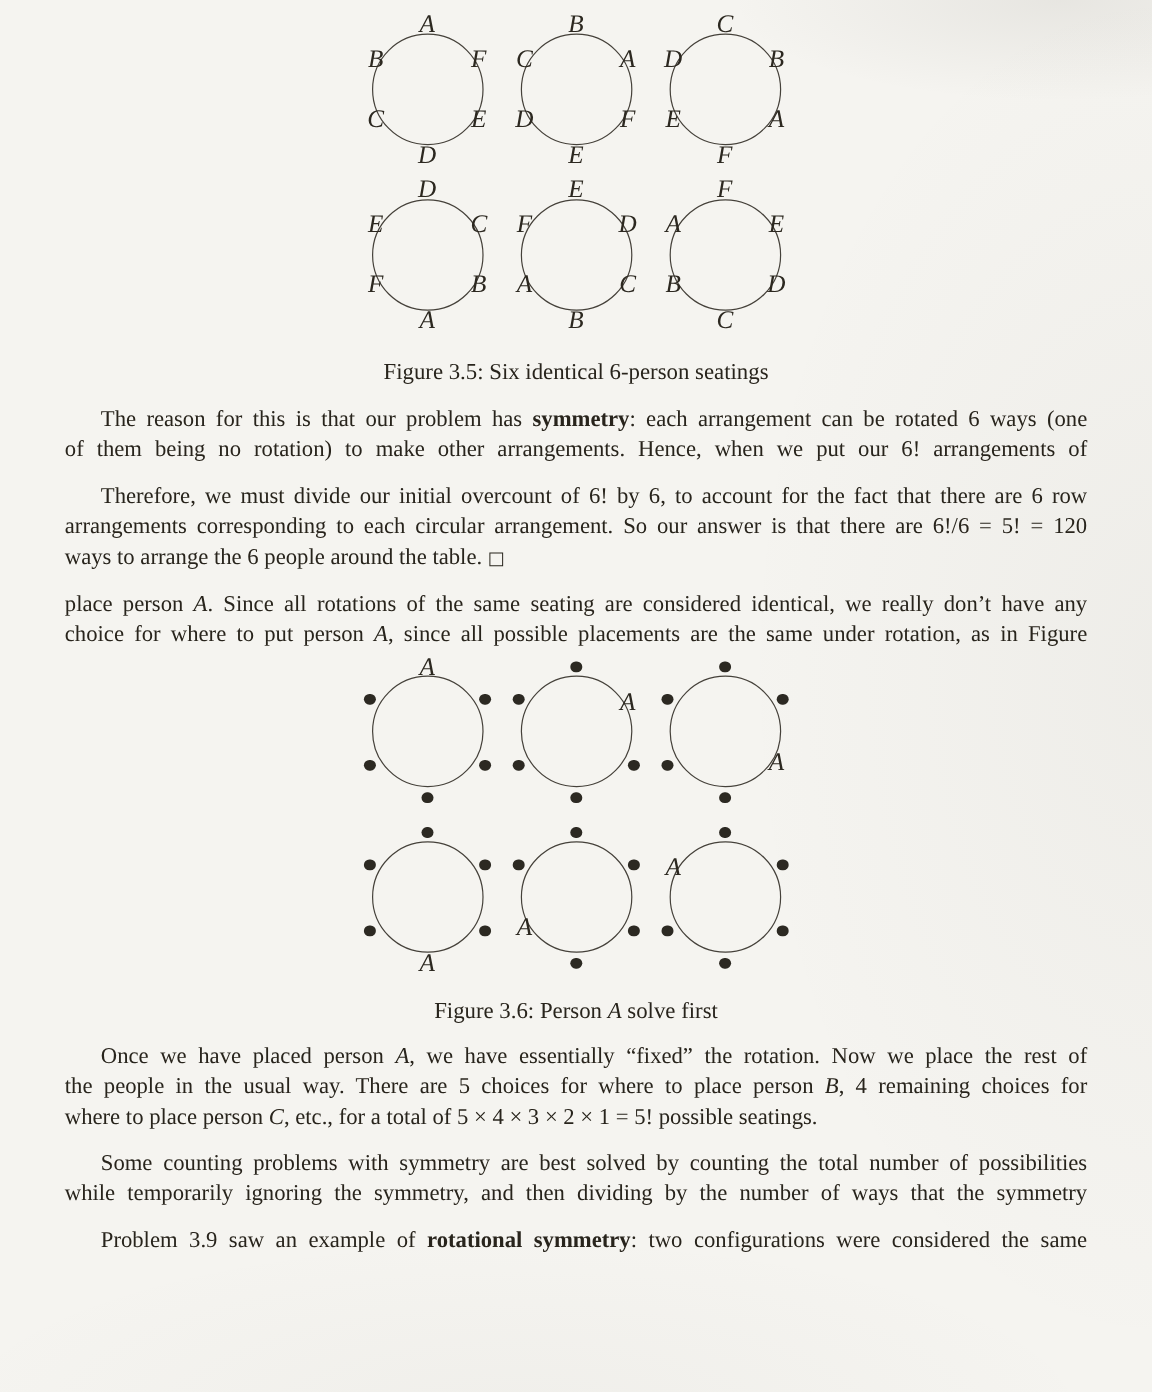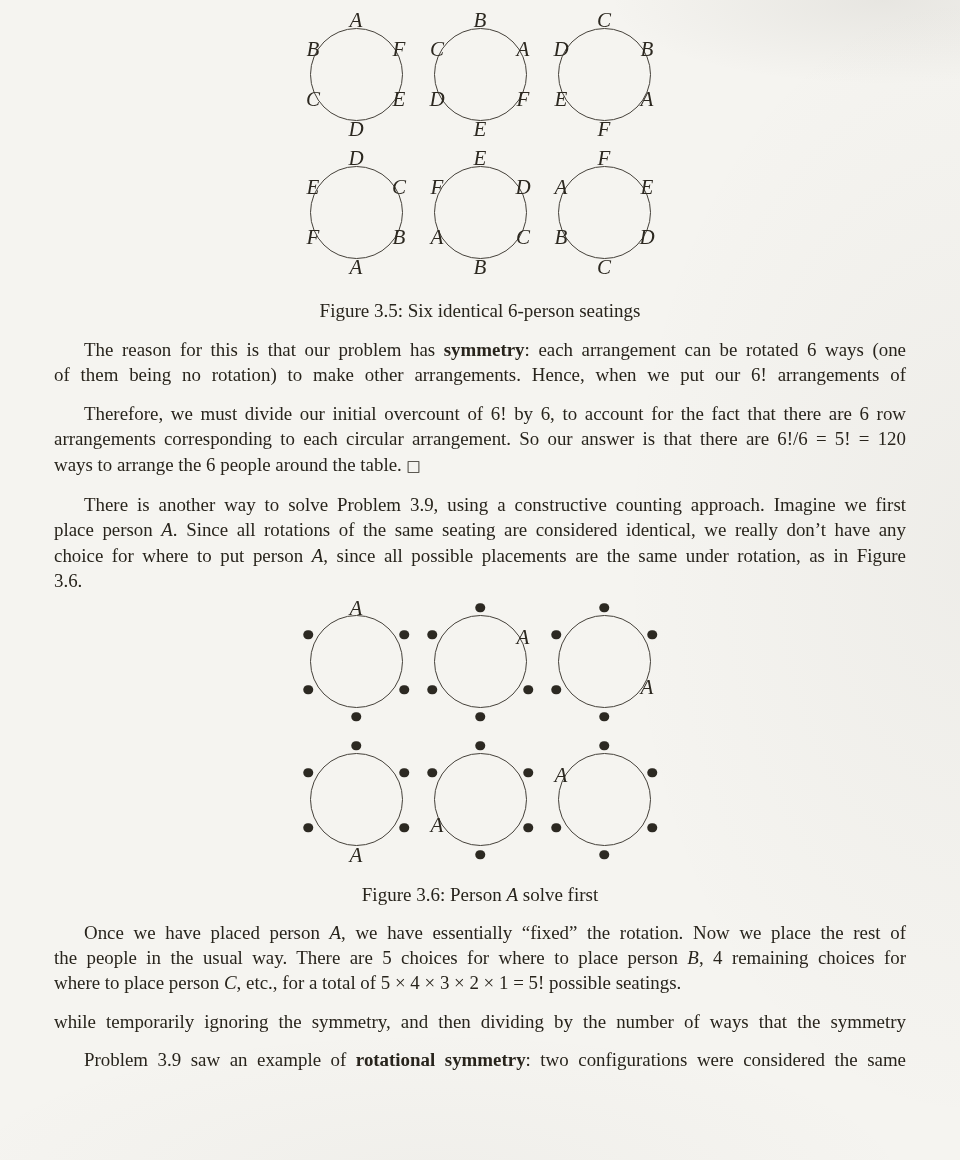--- a/index.html
+++ b/index.html
@@ -120,24 +120,22 @@
     <div class="para">
         <div class="tline indent"><span class="seg-n">The reason for this is that our problem has </span><span class="seg-b">symmetry</span><span class="seg-n">: each arrangement can be rotated 6 ways (one</span></div>
         <div class="tline"><span class="seg-n">of them being no rotation) to make other arrangements. Hence, when we put our 6! arrangements of</span></div>
       </div>
     <div class="para">
         <div class="tline indent"><span class="seg-n">Therefore, we must divide our initial overcount of 6! by 6, to account for the fact that there are 6 row</span></div>
         <div class="tline"><span class="seg-n">arrangements corresponding to each circular arrangement. So our answer is that there are 6!/6 = 5! = 120</span></div>
         <div class="tline last"><span class="seg-n">ways to arrange the 6 people around the table. </span><span class="seg-q">□</span></div>
       </div>
     <div class="para">
-        <div class="tline indent"><span class="seg-n">There is another way to solve Problem 3.9, using a constructive counting approach. Imagine we first</span></div>
         <div class="tline"><span class="seg-n">place person </span><span class="seg-i">A</span><span class="seg-n">. Since all rotations of the same seating are considered identical, we really don’t have any</span></div>
         <div class="tline"><span class="seg-n">choice for where to put person </span><span class="seg-i">A</span><span class="seg-n">, since all possible placements are the same under rotation, as in Figure</span></div>
-        <div class="tline last"><span class="seg-n">3.6.</span></div>
       </div>
   </div>
 
   <div class="figure" id="fig36-wrap">
     <div class="figrows" id="fig36-rows">
         <div class="figrow">
           <div class="cell">
             <div class="ring"></div>
             <span class="slab pt">A</span>
             <span class="dot pur"></span>
@@ -198,20 +196,21 @@
     <div class="caption" id="fig36-caption"><span class="seg-n">Figure 3.6: Person </span><span class="seg-i">A</span><span class="seg-n"> solve first</span></div>
   </div>
 
   <div class="content" id="paras-2">
     <div class="para">
         <div class="tline indent"><span class="seg-n">Once we have placed person </span><span class="seg-i">A</span><span class="seg-n">, we have essentially “fixed” the rotation. Now we place the rest of</span></div>
         <div class="tline"><span class="seg-n">the people in the usual way. There are 5 choices for where to place person </span><span class="seg-i">B</span><span class="seg-n">, 4 remaining choices for</span></div>
         <div class="tline last"><span class="seg-n">where to place person </span><span class="seg-i">C</span><span class="seg-n">, etc., for a total of 5 × 4 × 3 × 2 × 1 = 5! possible seatings.</span></div>
       </div>
     <div class="para">
+        <div class="tline indent"><span class="seg-n">Some counting problems with symmetry are best solved by counting the total number of possibilities</span></div>
         <div class="tline"><span class="seg-n">while temporarily ignoring the symmetry, and then dividing by the number of ways that the symmetry</span></div>
       </div>
     <div class="para">
         <div class="tline indent"><span class="seg-n">Problem 3.9 saw an example of </span><span class="seg-b">rotational symmetry</span><span class="seg-n">: two configurations were considered the same</span></div>
       </div>
   </div>
 
 </div>
 
 </body></html>

